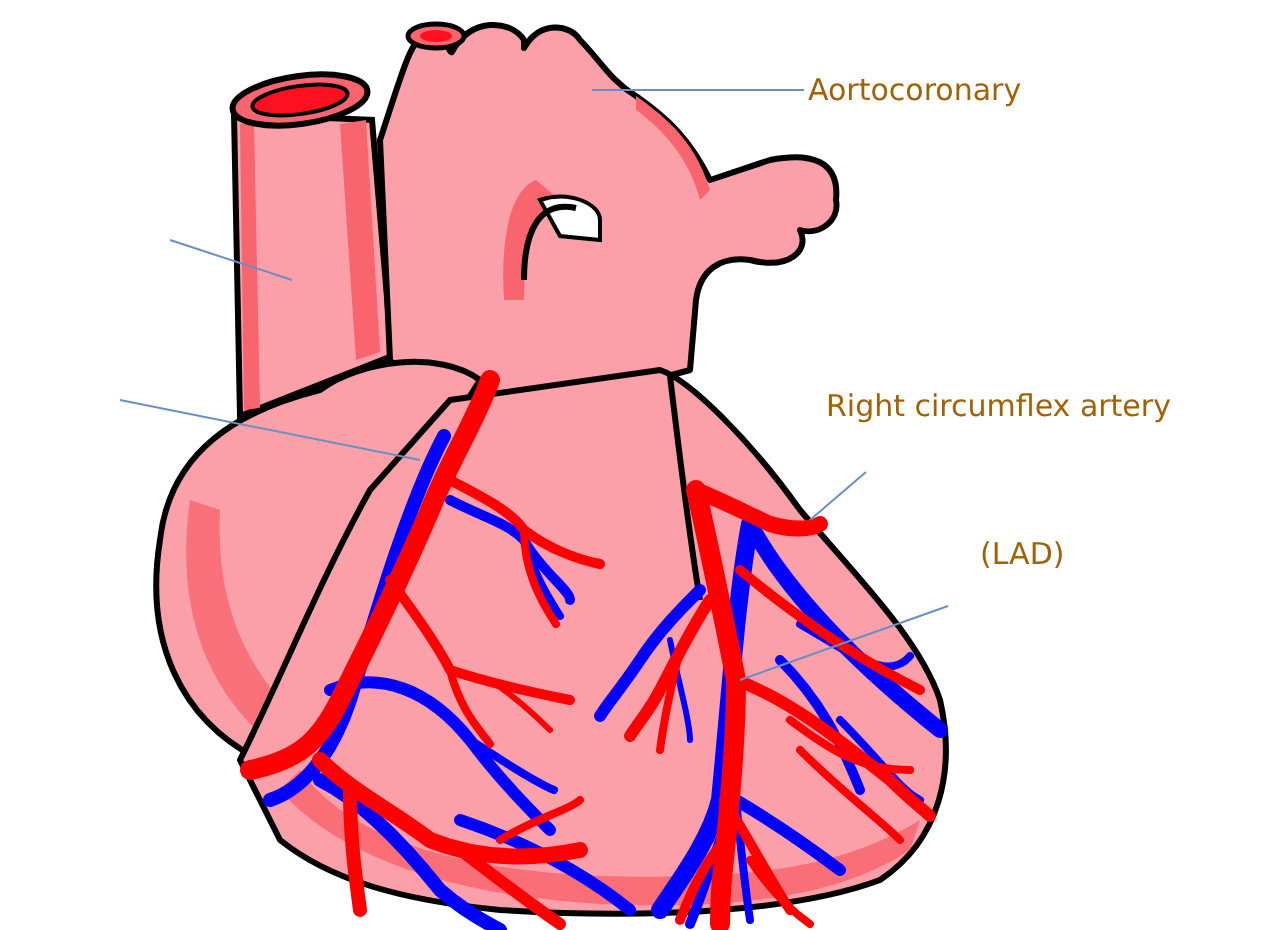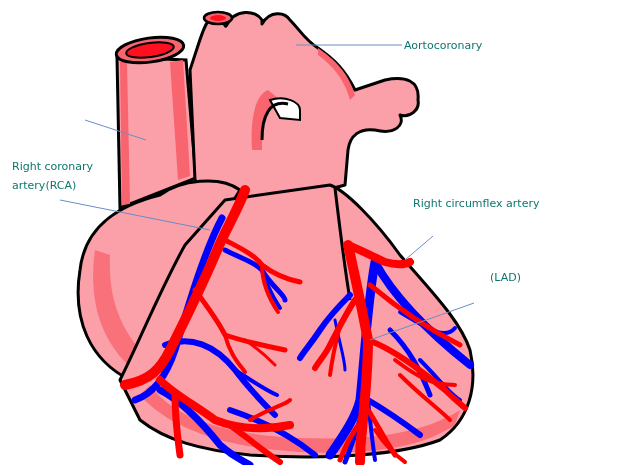--- a/index.html
+++ b/index.html
@@ -1,18 +1,18 @@
 <!DOCTYPE html>
 <html><head>
 <meta charset="utf-8">
 <style>
   html, body { margin: 0; padding: 0; background: #ffffff; }
   body { width: 632px; height: 465px; position: relative; overflow: hidden; font-family: "DejaVu Sans", sans-serif; }
   #stage { position: absolute; left: 0; top: 0; width: 632px; height: 465px; }
-  .label { position: absolute; font-size: 11px; color: #0f766e; line-height: 19px; white-space: nowrap; }
+  .label { position: absolute; font-size: 15px; color: #a16207; line-height: 19px; white-space: nowrap; }
 </style>
 </head>
 <body>
 
 <div id="stage">
 <svg width="632" height="465" viewBox="0 0 632 465" xmlns="http://www.w3.org/2000/svg">
 
   <g>
     <path d="M117 57 L120 208 L196 178 L186 60 Z" fill="#fb9fa9" stroke="#000" stroke-width="3"></path>
     <path d="M170 62 L178 180 L190 176 L183 60 Z" fill="#f8656f"></path>
@@ -94,23 +94,19 @@
     <line x1="85" y1="120" x2="146" y2="140"></line>
     <line x1="60" y1="200" x2="210" y2="230"></line>
     <line x1="405" y1="260" x2="433" y2="236"></line>
     <line x1="370" y1="340" x2="474" y2="303"></line>
   </g>
 </svg>
 
 <div class="label" style="left:404px; top:36px;">
   <div>Aortocoronary</div>
 </div>
-<div class="label" style="left:12px; top:157px;">
-  <div>Right coronary</div>
-  <div>artery(RCA)</div>
-</div>
 <div class="label" style="left:413px; top:194px;">
   <div>Right circumflex artery</div>
 </div>
 <div class="label" style="left:490px; top:268px;">
   <div>(LAD)</div>
 </div>
 </div>
 
 </body></html>

